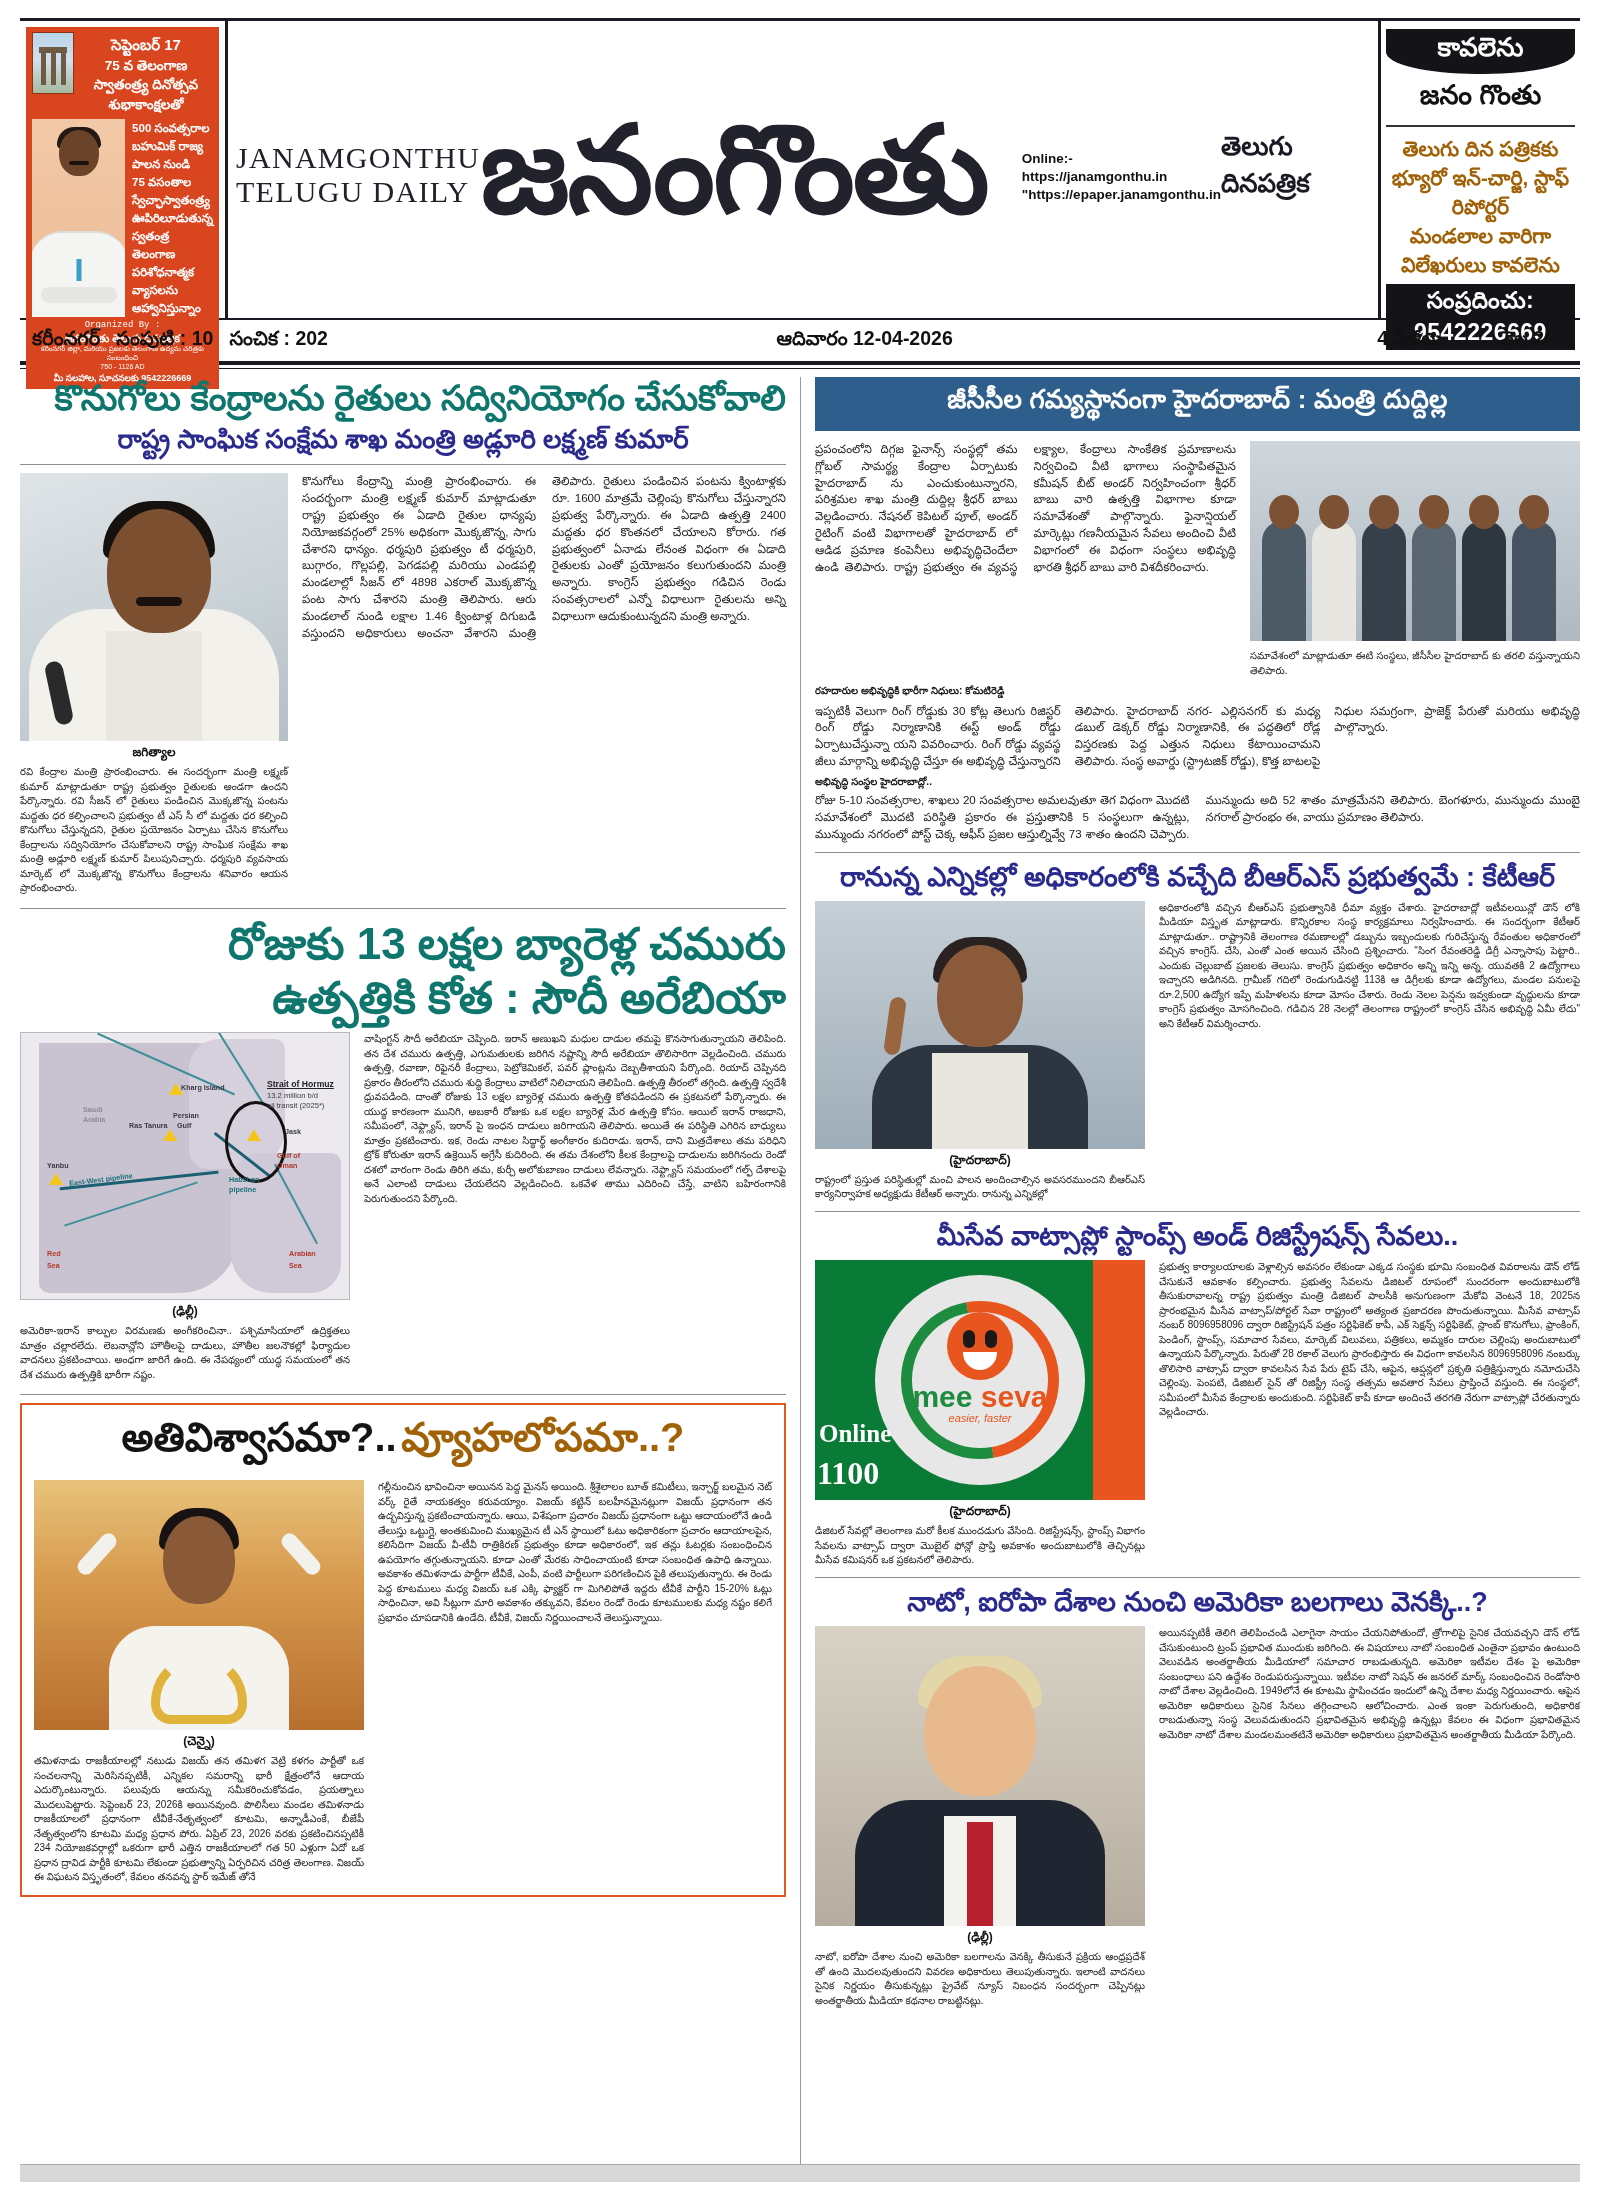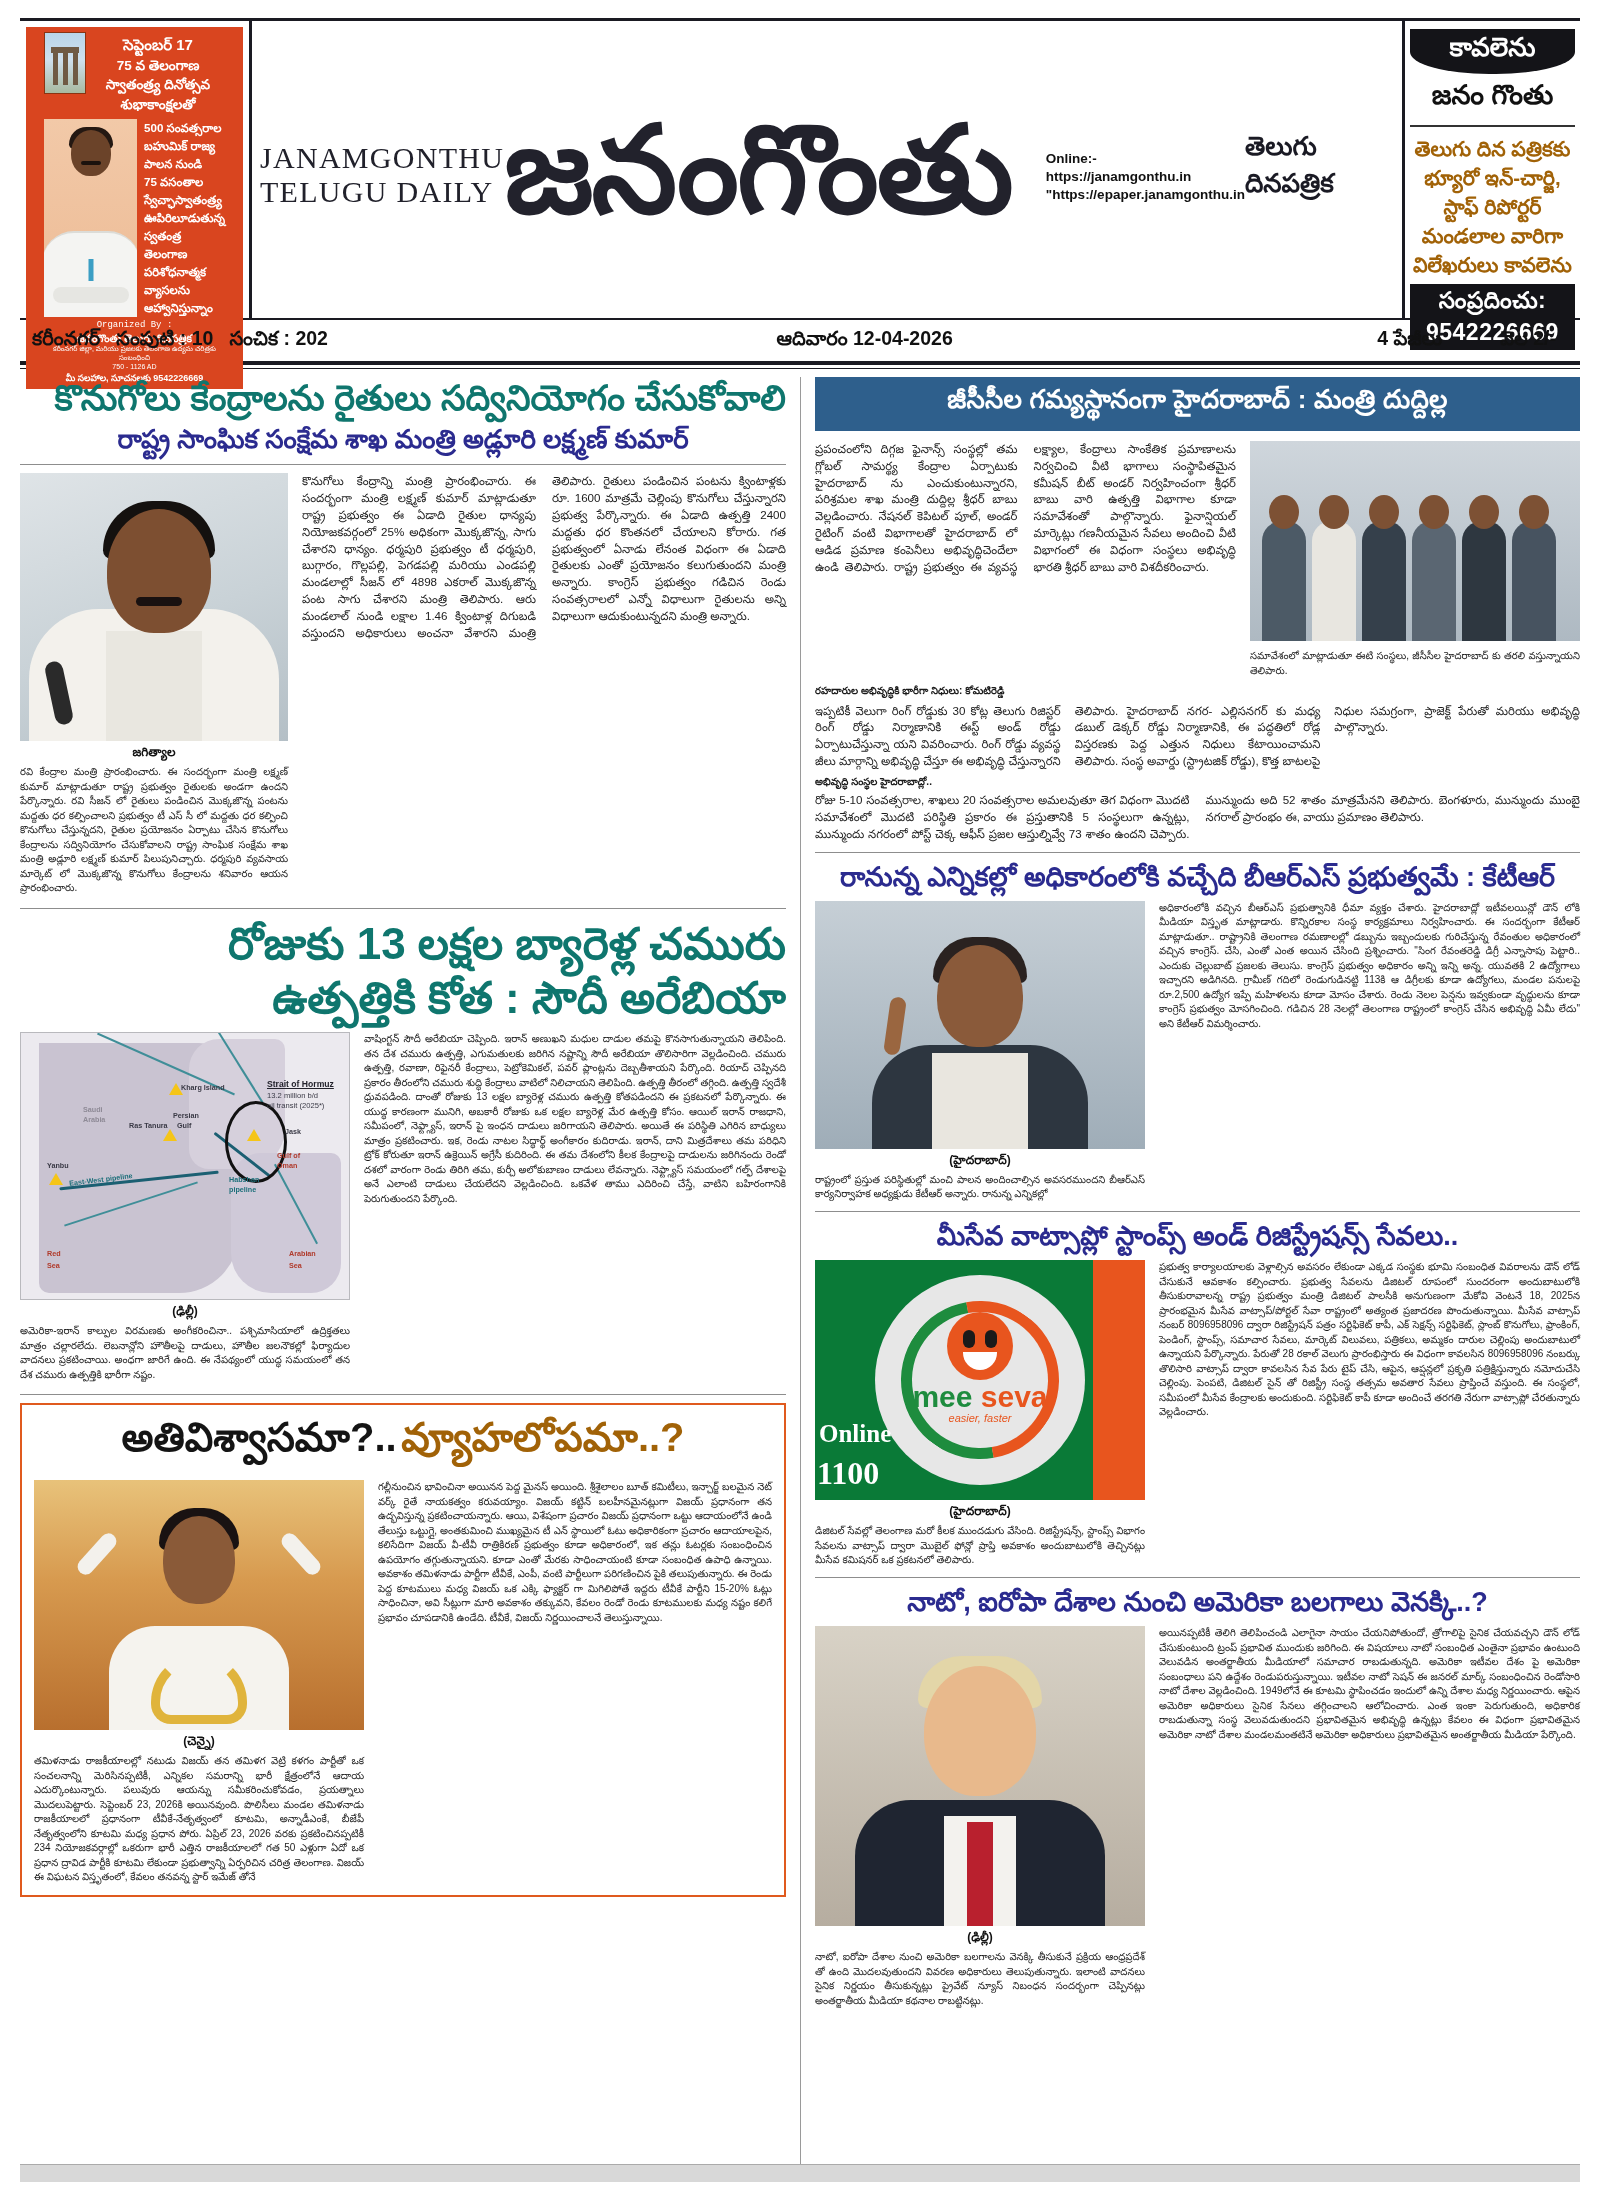--- a/index.html
+++ b/index.html
@@ -30,21 +30,21 @@
     border-right:3px solid #1a1a22;
     padding:6px 6px 4px 6px;
     display:flex;
     flex-direction:column;
   }
   .promo-box {
     background:#d9451f;
     flex:1;
     display:flex;
     flex-direction:column;
-    padding:5px 18px;
+    padding:5px 6px;
     color:#fff;
   }
   .promo-top {
     display:flex;
     gap:5px;
   }
   .promo-monument {
     width:42px; height:62px;
     background:linear-gradient(180deg,#b9d4e8 0%,#cfe0ee 45%,#a8b9a0 100%);
     position:relative;

